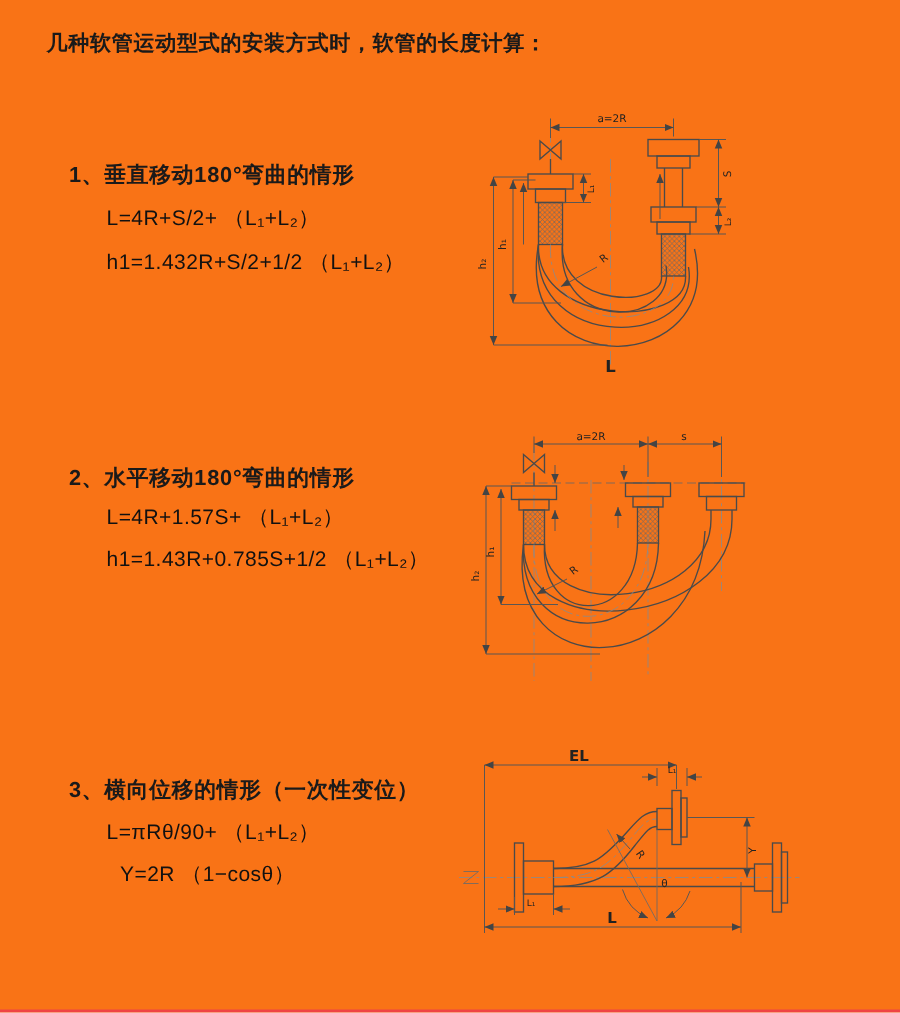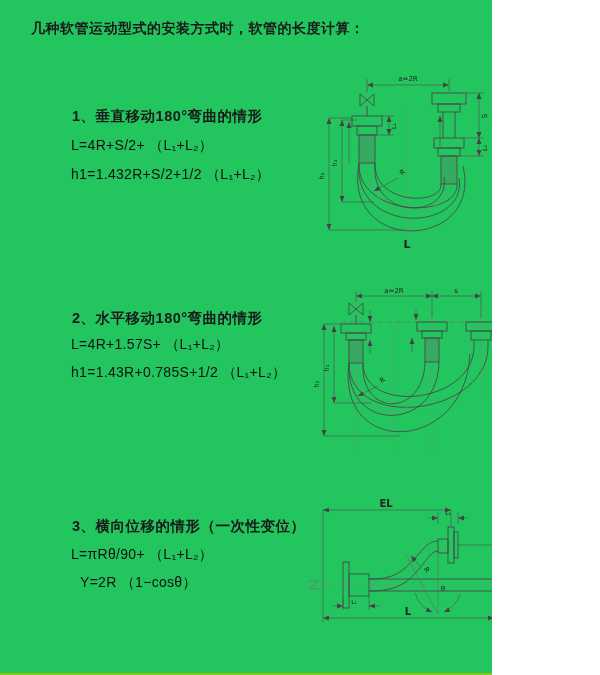--- a/index.html
+++ b/index.html
@@ -1,23 +1,23 @@
 <!DOCTYPE html>
 <html><head>
 <meta charset="utf-8">
 <style>
   html,body{margin:0;padding:0;background:#ffffff;}
   .page{
-    position:relative;width:492px;height:675px;background:#22c55e;
+    position:relative;width:600px;height:675px;background:#f97316;
     font-family:"Liberation Sans","DejaVu Sans",sans-serif;color:#1a1a1a;
-    overflow:hidden;border-bottom:2px solid #84cc16;box-sizing:border-box;
+    overflow:hidden;border-bottom:2px solid #ef4444;box-sizing:border-box;
   }
   .t{position:absolute;white-space:nowrap;}
   .doc-title{font-size:14px;font-weight:700;letter-spacing:.5px;}
-  .sec-head{font-size:14.5px;font-weight:700;letter-spacing:.5px;margin-left:26px;}
+  .sec-head{font-size:14.5px;font-weight:700;letter-spacing:.5px;}
   .formula{font-size:14px;font-weight:400;letter-spacing:.3px;color:#111;text-align:right;}
   svg{position:absolute;overflow:visible;}
   .ln{stroke:#4a4a4a;fill:none;stroke-width:.9;}
   .thin{stroke:#6a6a6a;fill:none;stroke-width:.55;}
   .dim{stroke:#555;fill:none;stroke-width:.65;}
   .cl{stroke:#8a8a8a;fill:none;stroke-width:.55;stroke-dasharray:9 2.5 2 2.5;}
   .braid{fill:url(#braidpat);stroke:#4a4a4a;stroke-width:.9;}
   .lbl{font-family:"DejaVu Sans",sans-serif;font-size:7px;fill:#222;text-anchor:middle;}
   .lbl-sm{font-size:6px;}
   .lbl-lg{font-size:11px;font-weight:700;}

